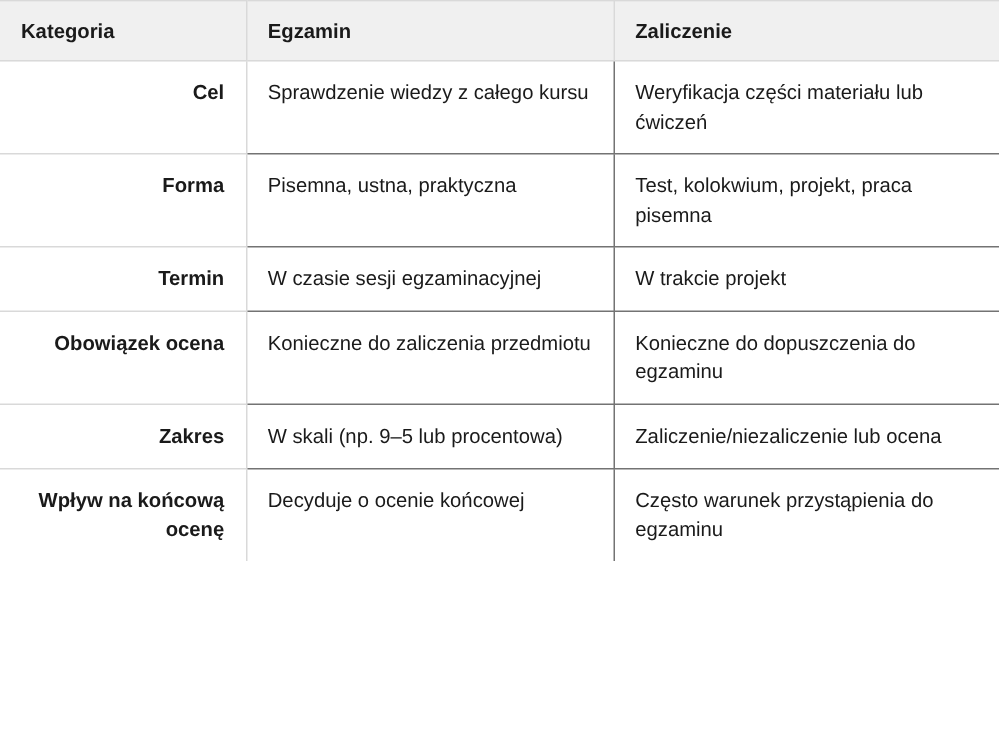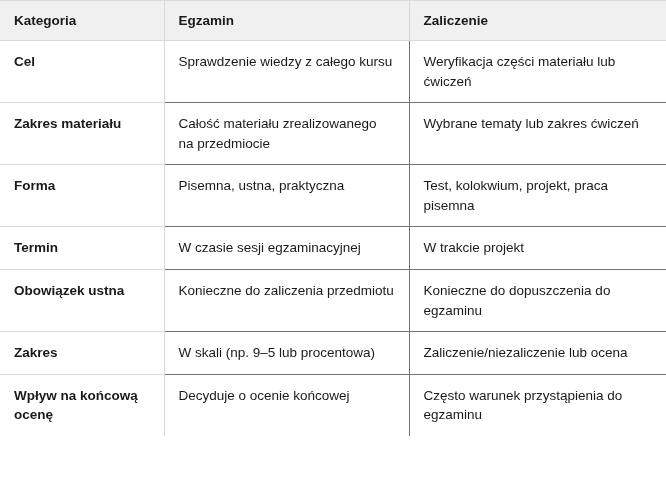--- a/index.html
+++ b/index.html
@@ -36,21 +36,21 @@
     border-left: none;
     border-right: 1px solid #d9d9d9;
     font-size: 13.5px;
     color: #1a1a1a;
     vertical-align: middle;
   }
   table.compare thead th:first-child { border-left: none; }
   table.compare thead th:last-child { border-right: none; }
 
   table.compare tbody th {
-    text-align: left;
+    text-align: right;
     font-weight: bold;
     padding: 11px 14px;
     border: 1px solid #d9d9d9;
     border-left: none;
     vertical-align: top;
     line-height: 1.45;
     background: #ffffff;
   }
   table.compare tbody td {
     padding: 11px 14px;
@@ -80,36 +80,31 @@
         <th>Zaliczenie</th>
       </tr>
     </thead>
     <tbody>
       <tr>
         <th>Cel</th>
         <td>Sprawdzenie wiedzy z całego kursu</td>
         <td>Weryfikacja części materiału lub ćwiczeń</td>
       </tr>
       <tr>
-        <th>Zakres materiału</th>
-        <td>Całość materiału zrealizowanego na przedmiocie</td>
-        <td>Wybrane tematy lub zakres ćwiczeń</td>
-      </tr>
-      <tr>
         <th>Forma</th>
         <td>Pisemna, ustna, praktyczna</td>
         <td>Test, kolokwium, projekt, praca pisemna</td>
       </tr>
       <tr>
         <th>Termin</th>
         <td>W czasie sesji egzaminacyjnej</td>
         <td>W trakcie projekt</td>
       </tr>
       <tr>
-        <th>Obowiązek ustna</th>
+        <th>Obowiązek ocena</th>
         <td>Konieczne do zaliczenia przedmiotu</td>
         <td>Konieczne do dopuszczenia do egzaminu</td>
       </tr>
       <tr>
         <th>Zakres</th>
         <td>W skali (np. 9–5 lub procentowa)</td>
         <td>Zaliczenie/niezaliczenie lub ocena</td>
       </tr>
       <tr>
         <th>Wpływ na końcową ocenę</th>

